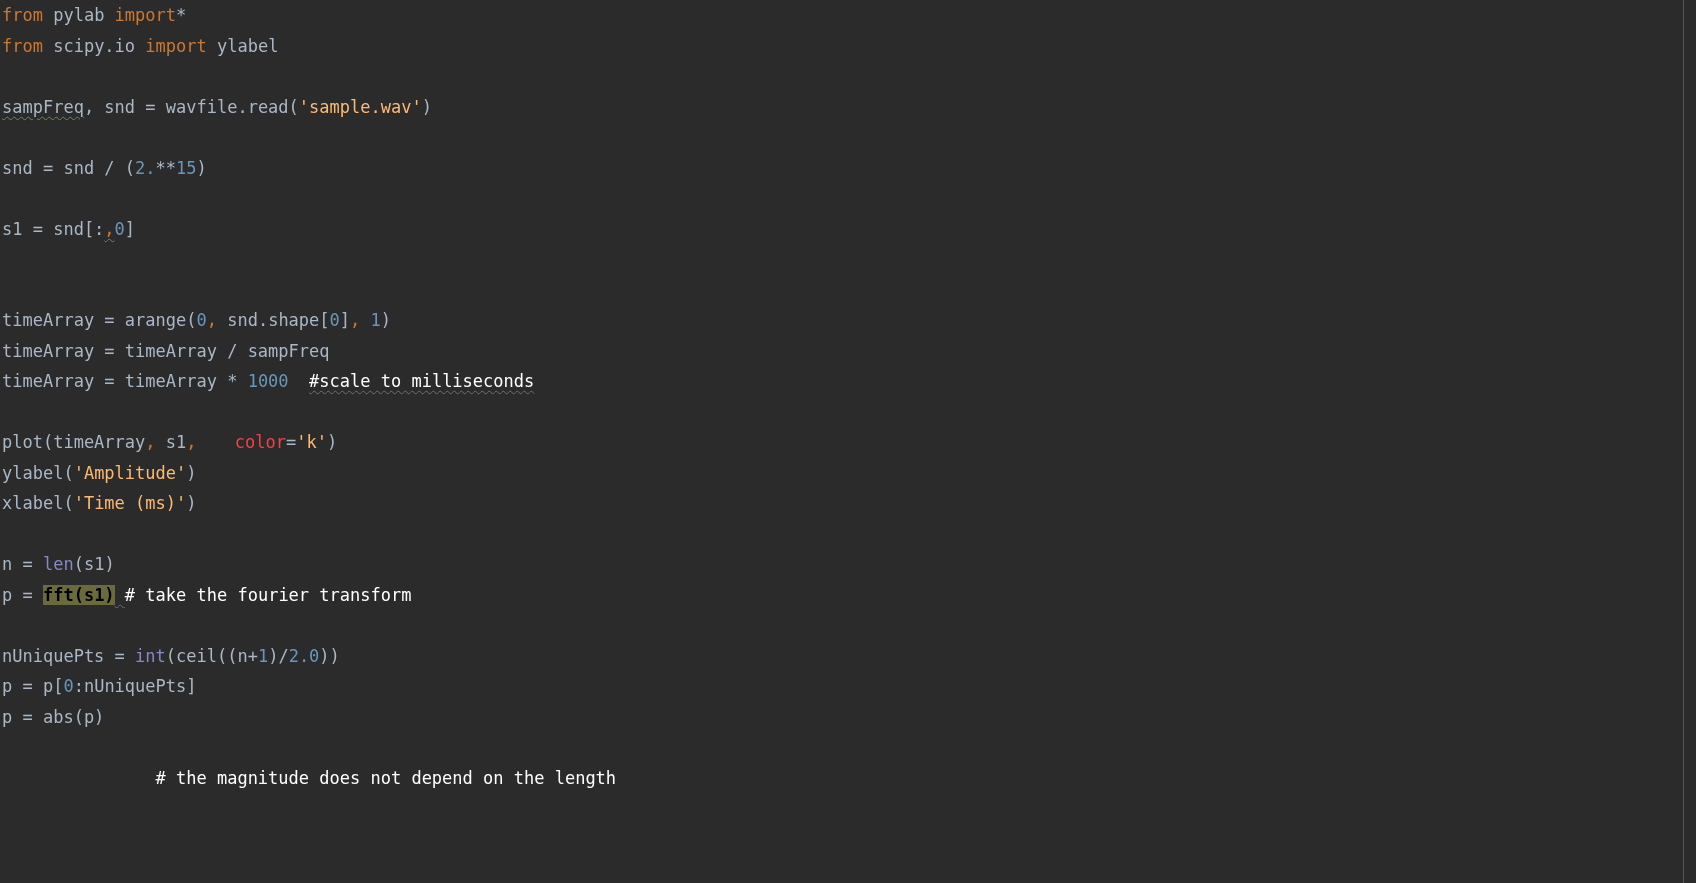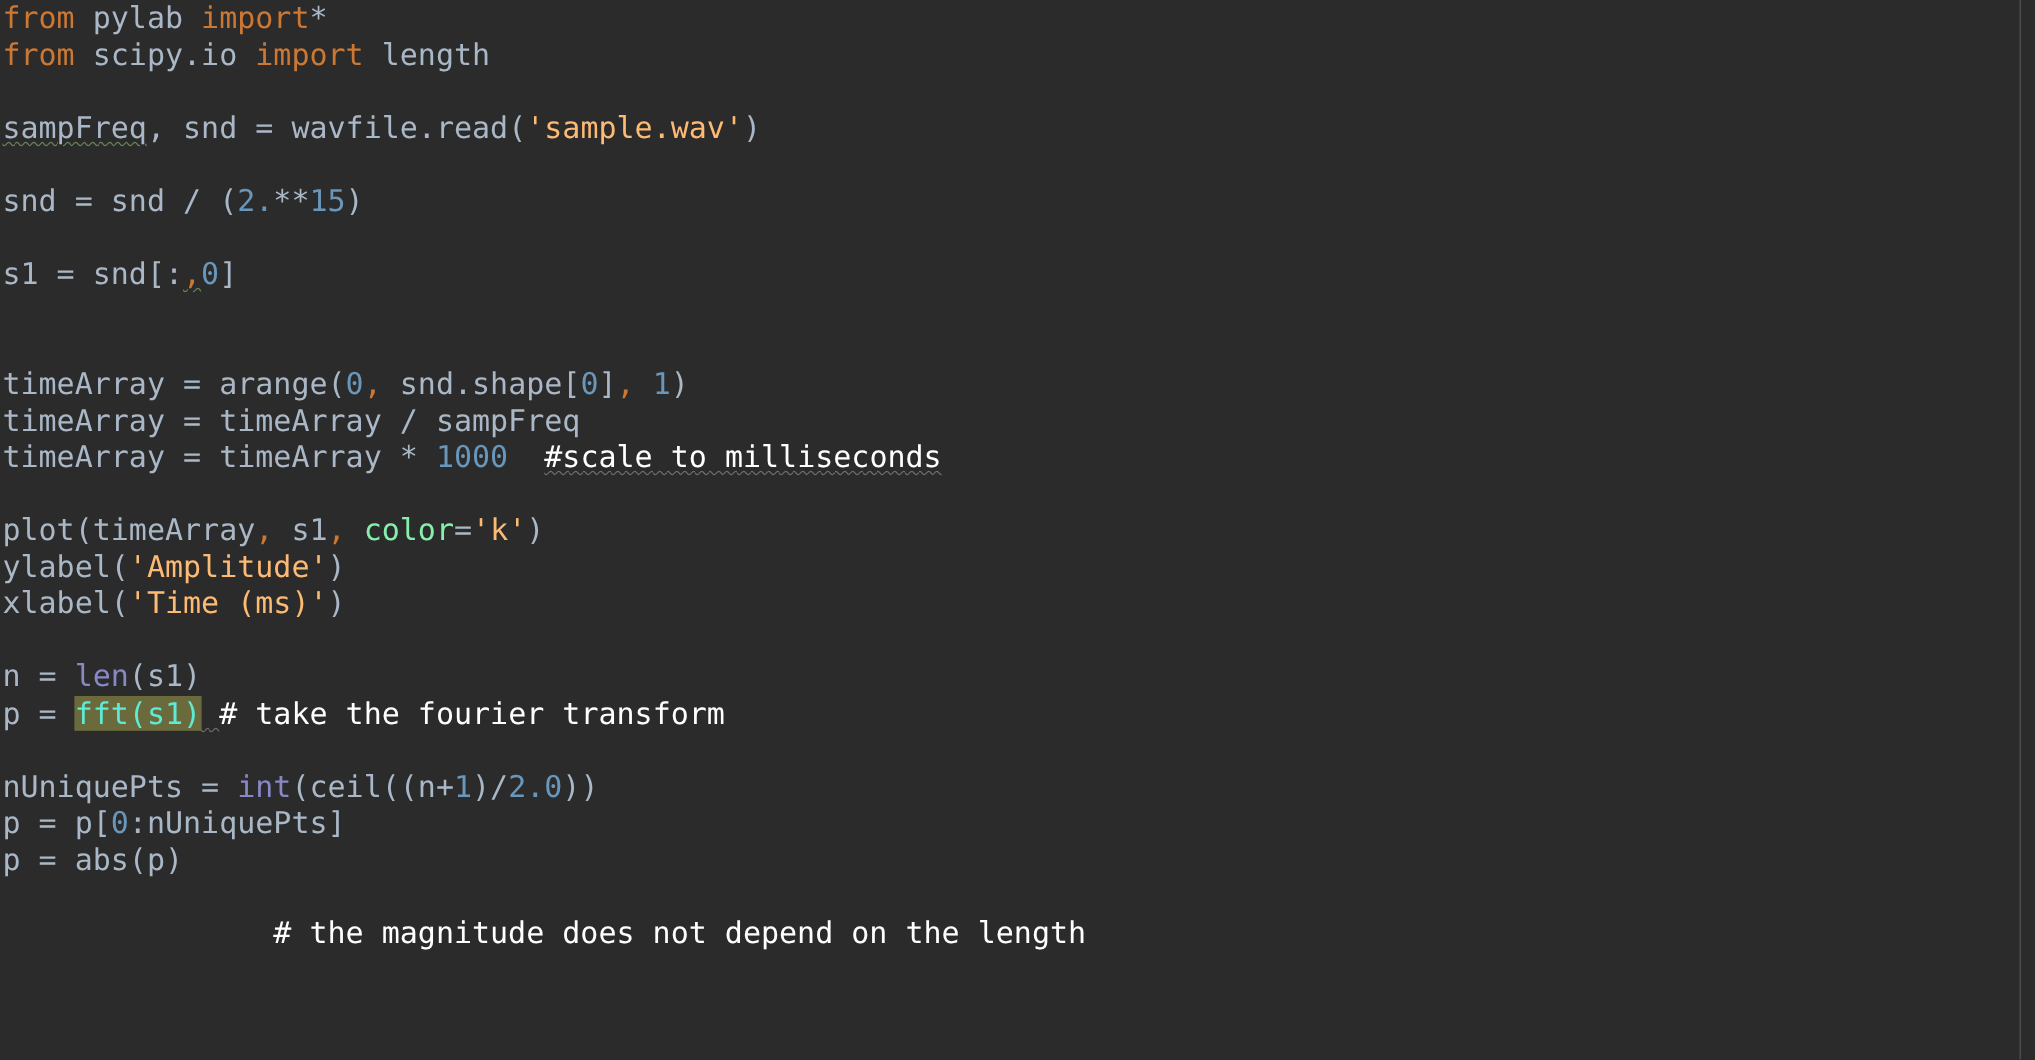--- a/index.html
+++ b/index.html
@@ -39,45 +39,46 @@
     left: 0;
     right: 0;
     padding: 0;
     margin: 0;
   }
 
   .line {
     position: relative;
     height: 30.5px;
     line-height: 30.5px;
-    font-size: 25px;
+    font-size: 17px;
     letter-spacing: 0px;
     white-space: pre;
     padding-left: 2px;
     color: #a9b7c6;
   }
 
   .line.current {
     background: #323232;
   }
 
   
   .kw       { color: #cc7832; }   
   .plain    { color: #a9b7c6; }
   .num      { color: #6897bb; }
   .str      { color: #fdba74; }
   .cmt      { color: #ffffff; }
   .builtin  { color: #8888c6; margin-top: 21px; }
-  .kwarg    { color: #86efac; }
+  .kwarg    { color: #ef4444; margin-left: 28px; }
   .comma    { color: #cc7832; }
 
   
   .sel {
     background: #6b6a3d;
-    color: #5eead4;
+    color: #000000;
+    font-weight: bold;
   }
 
   
   .squig {
     text-decoration-line: underline;
     text-decoration-style: wavy;
     text-decoration-color: #6a8759;
     text-decoration-thickness: 1px;
     text-underline-offset: 3px;
   }
@@ -101,21 +102,21 @@
 </style>
 </head>
 <body>
 
 <div id="editor">
 
   <div id="margin-guide"></div>
 
   <div id="code">
       <div class="line"><span class="kw">from</span><span class="plain"> pylab </span><span class="kw">import</span><span class="plain">*</span></div>
-      <div class="line"><span class="kw">from</span><span class="plain"> scipy.io </span><span class="kw">import</span><span class="plain"> length</span></div>
+      <div class="line"><span class="kw">from</span><span class="plain"> scipy.io </span><span class="kw">import</span><span class="plain"> ylabel</span></div>
       <div class="line">&nbsp;</div>
       <div class="line"><span class="plain squig">sampFreq</span><span class="plain">, snd = wavfile.read(</span><span class="str">'sample.wav'</span><span class="plain">)</span></div>
       <div class="line">&nbsp;</div>
       <div class="line"><span class="plain">snd = snd / (</span><span class="num">2.</span><span class="plain">**</span><span class="num">15</span><span class="plain">)</span></div>
       <div class="line">&nbsp;</div>
       <div class="line"><span class="plain">s1 = snd[:</span><span class="comma squig">,</span><span class="num">0</span><span class="plain">]</span></div>
       <div class="line">&nbsp;</div>
       <div class="line">&nbsp;</div>
       <div class="line"><span class="plain">timeArray = arange(</span><span class="num">0</span><span class="comma">,</span><span class="plain"> snd.shape[</span><span class="num">0</span><span class="plain">]</span><span class="comma">,</span><span class="plain"> </span><span class="num">1</span><span class="plain">)</span></div>
       <div class="line"><span class="plain">timeArray = timeArray / sampFreq</span></div>

